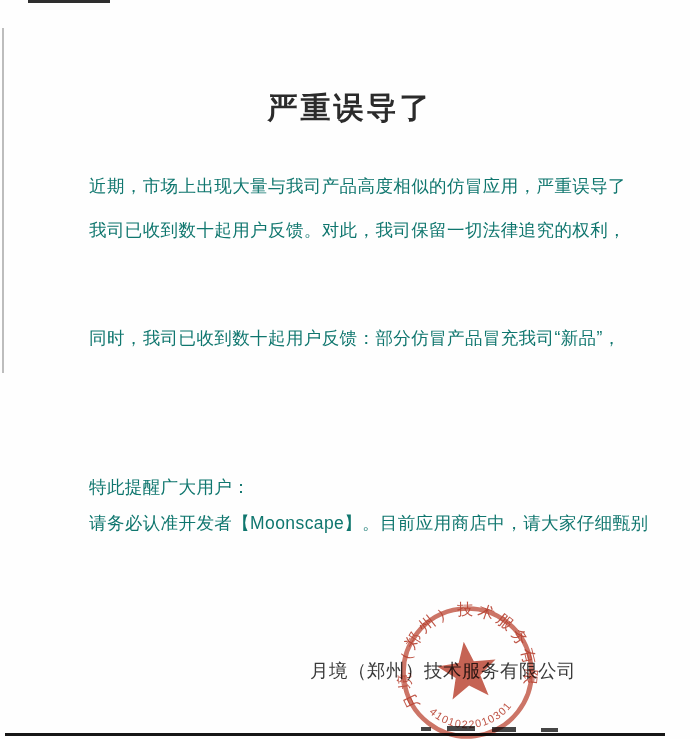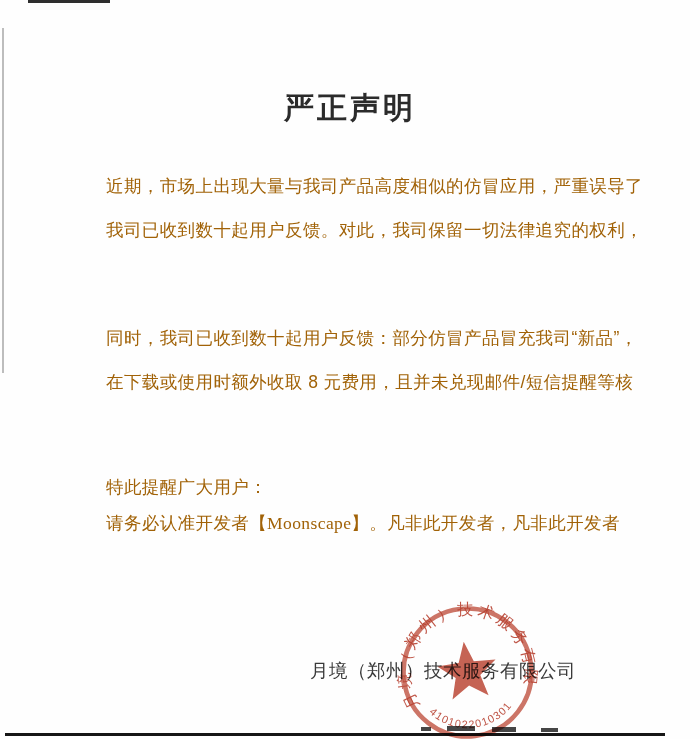--- a/index.html
+++ b/index.html
@@ -18,30 +18,30 @@
     top: 88px; left: 0; width: 100%;
     text-align: center;
     font-size: 30px;
     font-weight: 700;
     letter-spacing: 3px;
     color: #2b2b2b;
   }
 
   .para {
     position: absolute;
-    left: 106px;
+    left: 89px;
     width: 500px;
-    color: #a16207;
+    color: #0f766e;
     font-size: 17.5px;
     letter-spacing: 0.4px;
   }
   .para p { line-height: 44px; white-space: nowrap; }
   #para-1 { top: 164px; }
   #para-2 { top: 316px; }
-  #para-3 { top: 469px; font-family: Liberation Serif, serif; }
+  #para-3 { top: 469px; }
   #para-3 p { line-height: 36px; }
 
   .signature {
     position: absolute;
     top: 658px; left: 310px;
     font-size: 18.5px;
     letter-spacing: 0.5px;
     color: #3a3a3a;
     white-space: nowrap;
     z-index: 2;
@@ -66,35 +66,34 @@
   .smudge.s1 { left: 421px; top: 727px; width: 10px; height: 4px; }
   .smudge.s2 { left: 447px; top: 726px; width: 28px; height: 5px; }
   .smudge.s3 { left: 492px; top: 727px; width: 24px; height: 5px; }
   .smudge.s4 { left: 541px; top: 728px; width: 17px; height: 4px; }
 </style>
 </head>
 <body>
 
 <div class="page">
 
-  <h1 class="title">严正声明</h1>
+  <h1 class="title">严重误导了</h1>
 
   <div class="para" id="para-1">
     <p>近期，市场上出现大量与我司产品高度相似的仿冒应用，严重误导了</p>
     <p>我司已收到数十起用户反馈。对此，我司保留一切法律追究的权利，</p>
   </div>
 
   <div class="para" id="para-2">
     <p>同时，我司已收到数十起用户反馈：部分仿冒产品冒充我司“新品”，</p>
-    <p>在下载或使用时额外收取 8 元费用，且并未兑现邮件/短信提醒等核</p>
   </div>
 
   <div class="para" id="para-3">
     <p>特此提醒广大用户：</p>
-    <p>请务必认准开发者【Moonscape】。凡非此开发者，凡非此开发者</p>
+    <p>请务必认准开发者【Moonscape】。目前应用商店中，请大家仔细甄别</p>
   </div>
 
   <div class="signature">月境（郑州）技术服务有限公司</div>
 
   <svg class="seal" viewBox="0 0 160 160" aria-hidden="true">
     <defs>
       <path id="sealTopArc" d="M 31.5,108 A 56,56 0 1 1 128.5,108" fill="none"></path>
       <path id="sealBottomArc" d="M 35.8,111 A 54,54 0 0 0 124.2,111" fill="none"></path>
     </defs>
     <circle cx="80" cy="80" r="62" fill="none" stroke="rgba(184,62,42,0.78)" stroke-width="4.5"></circle>

